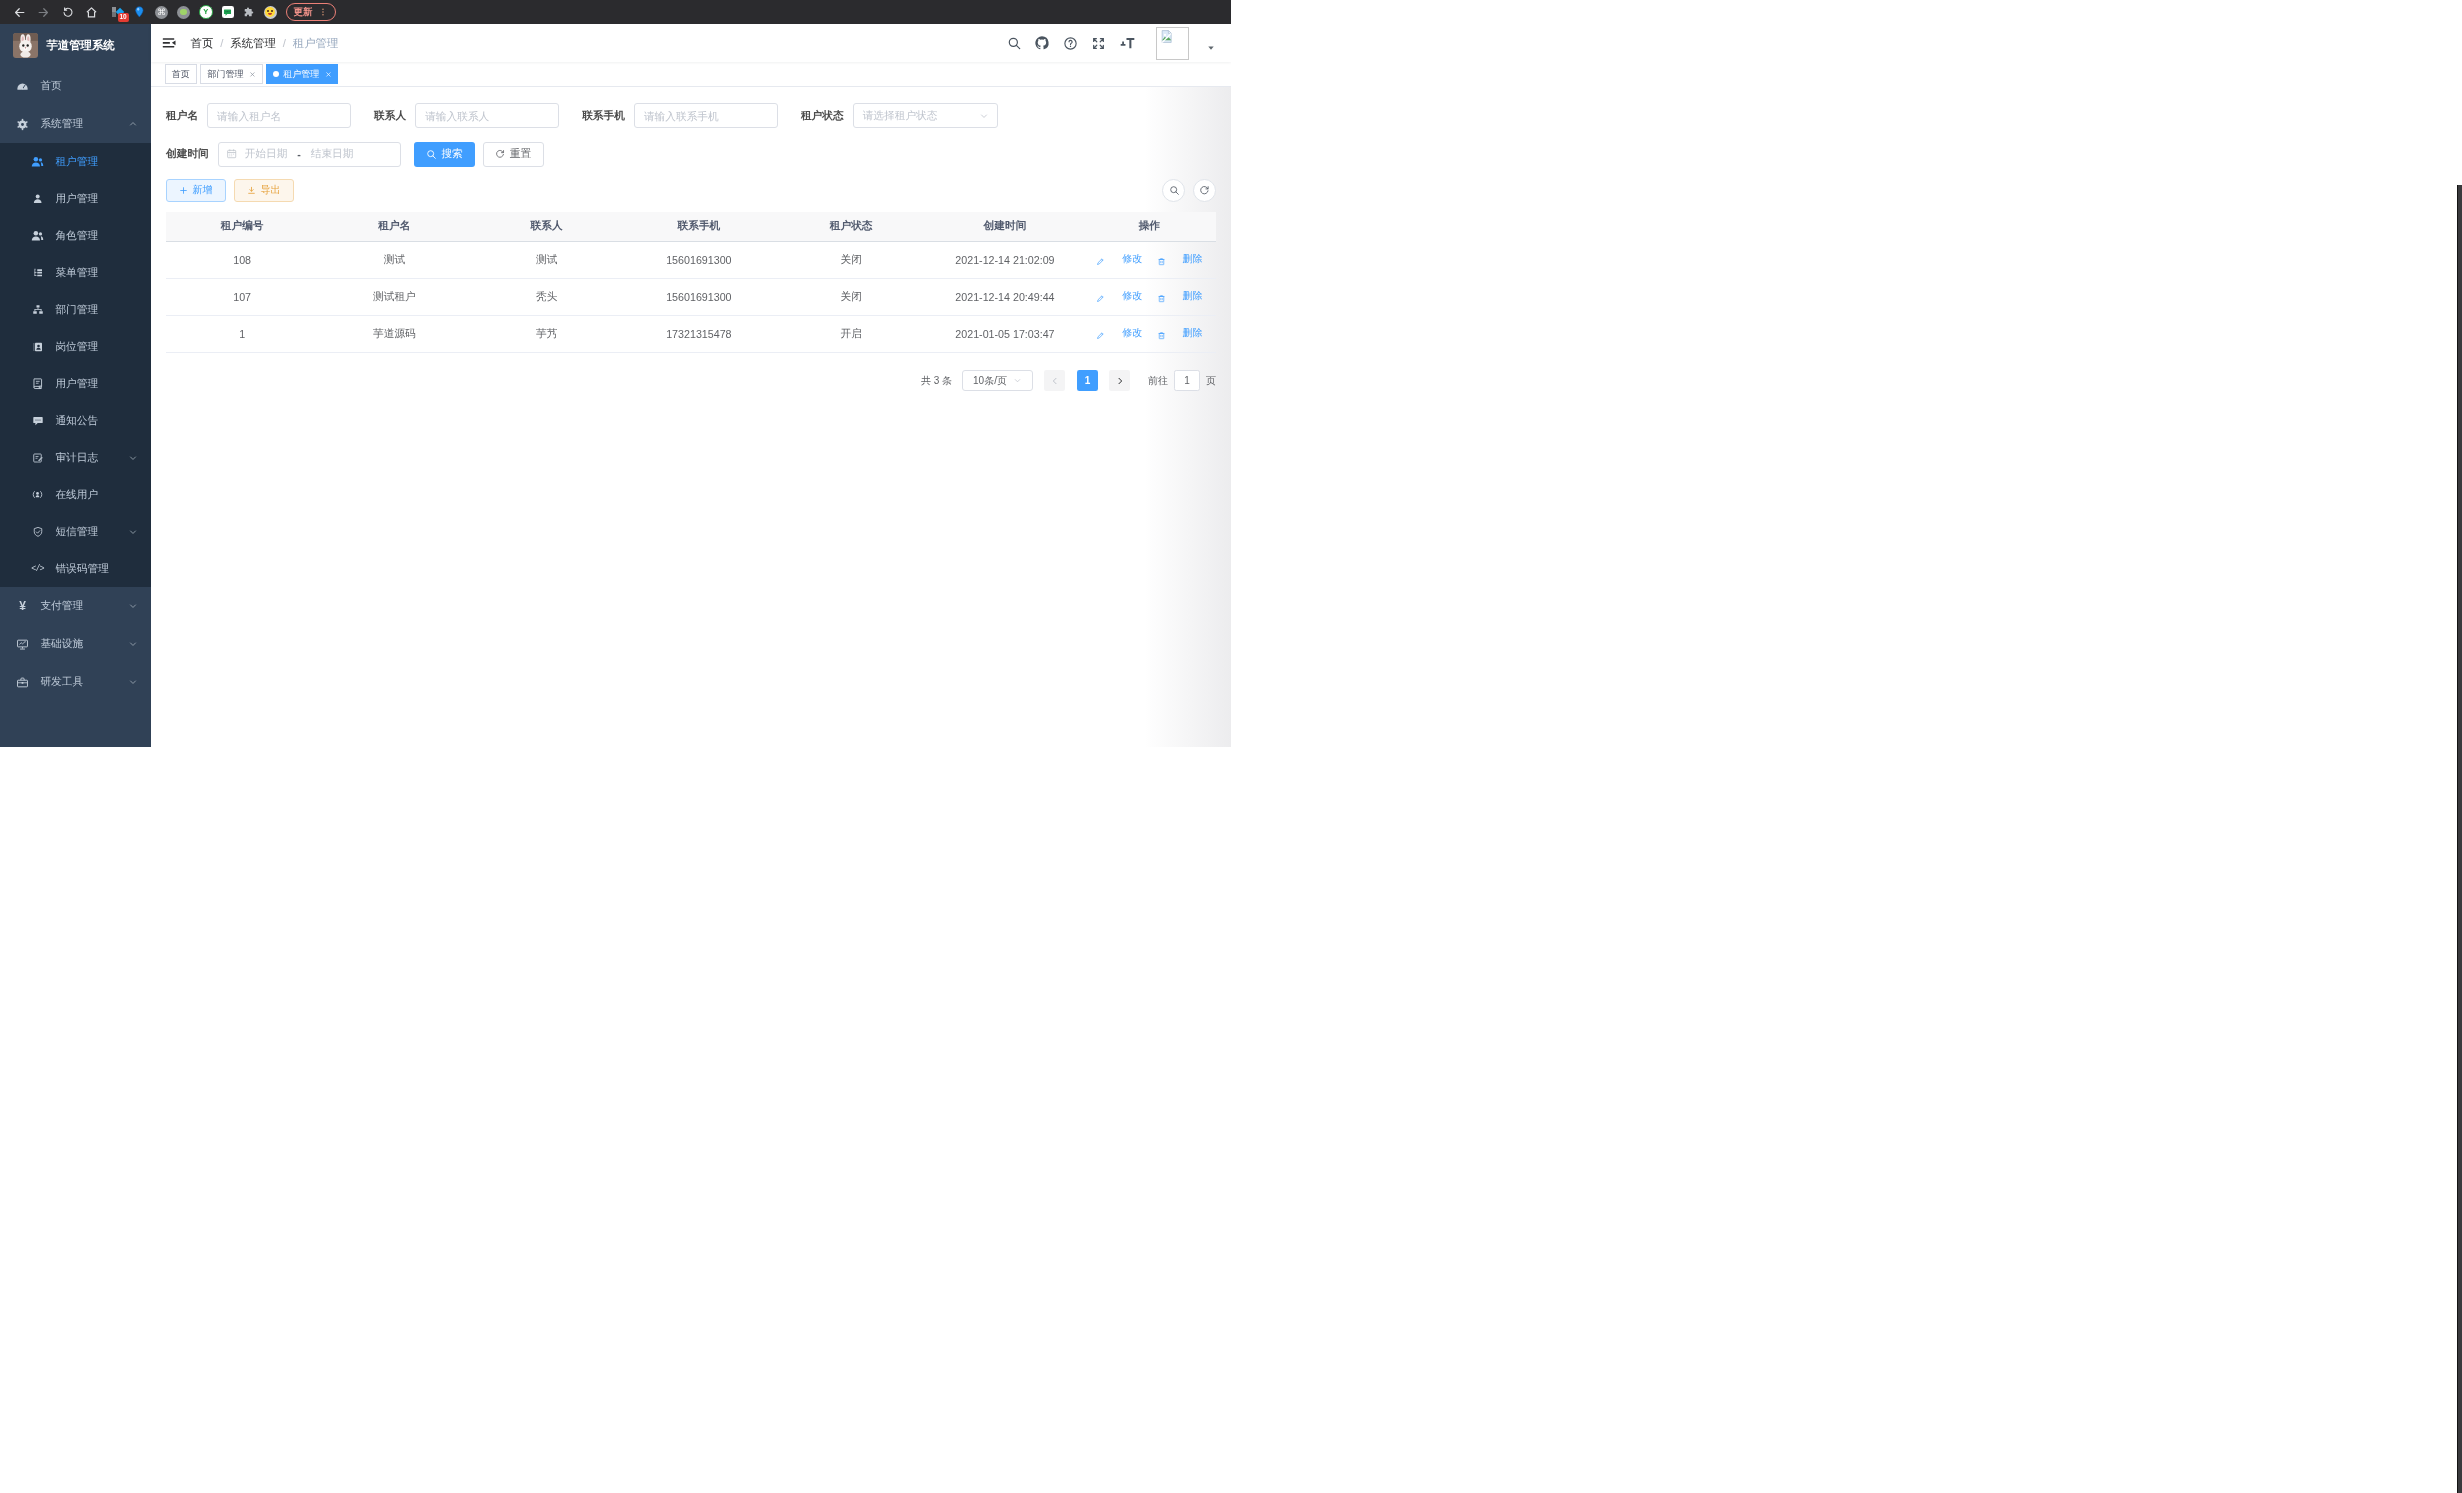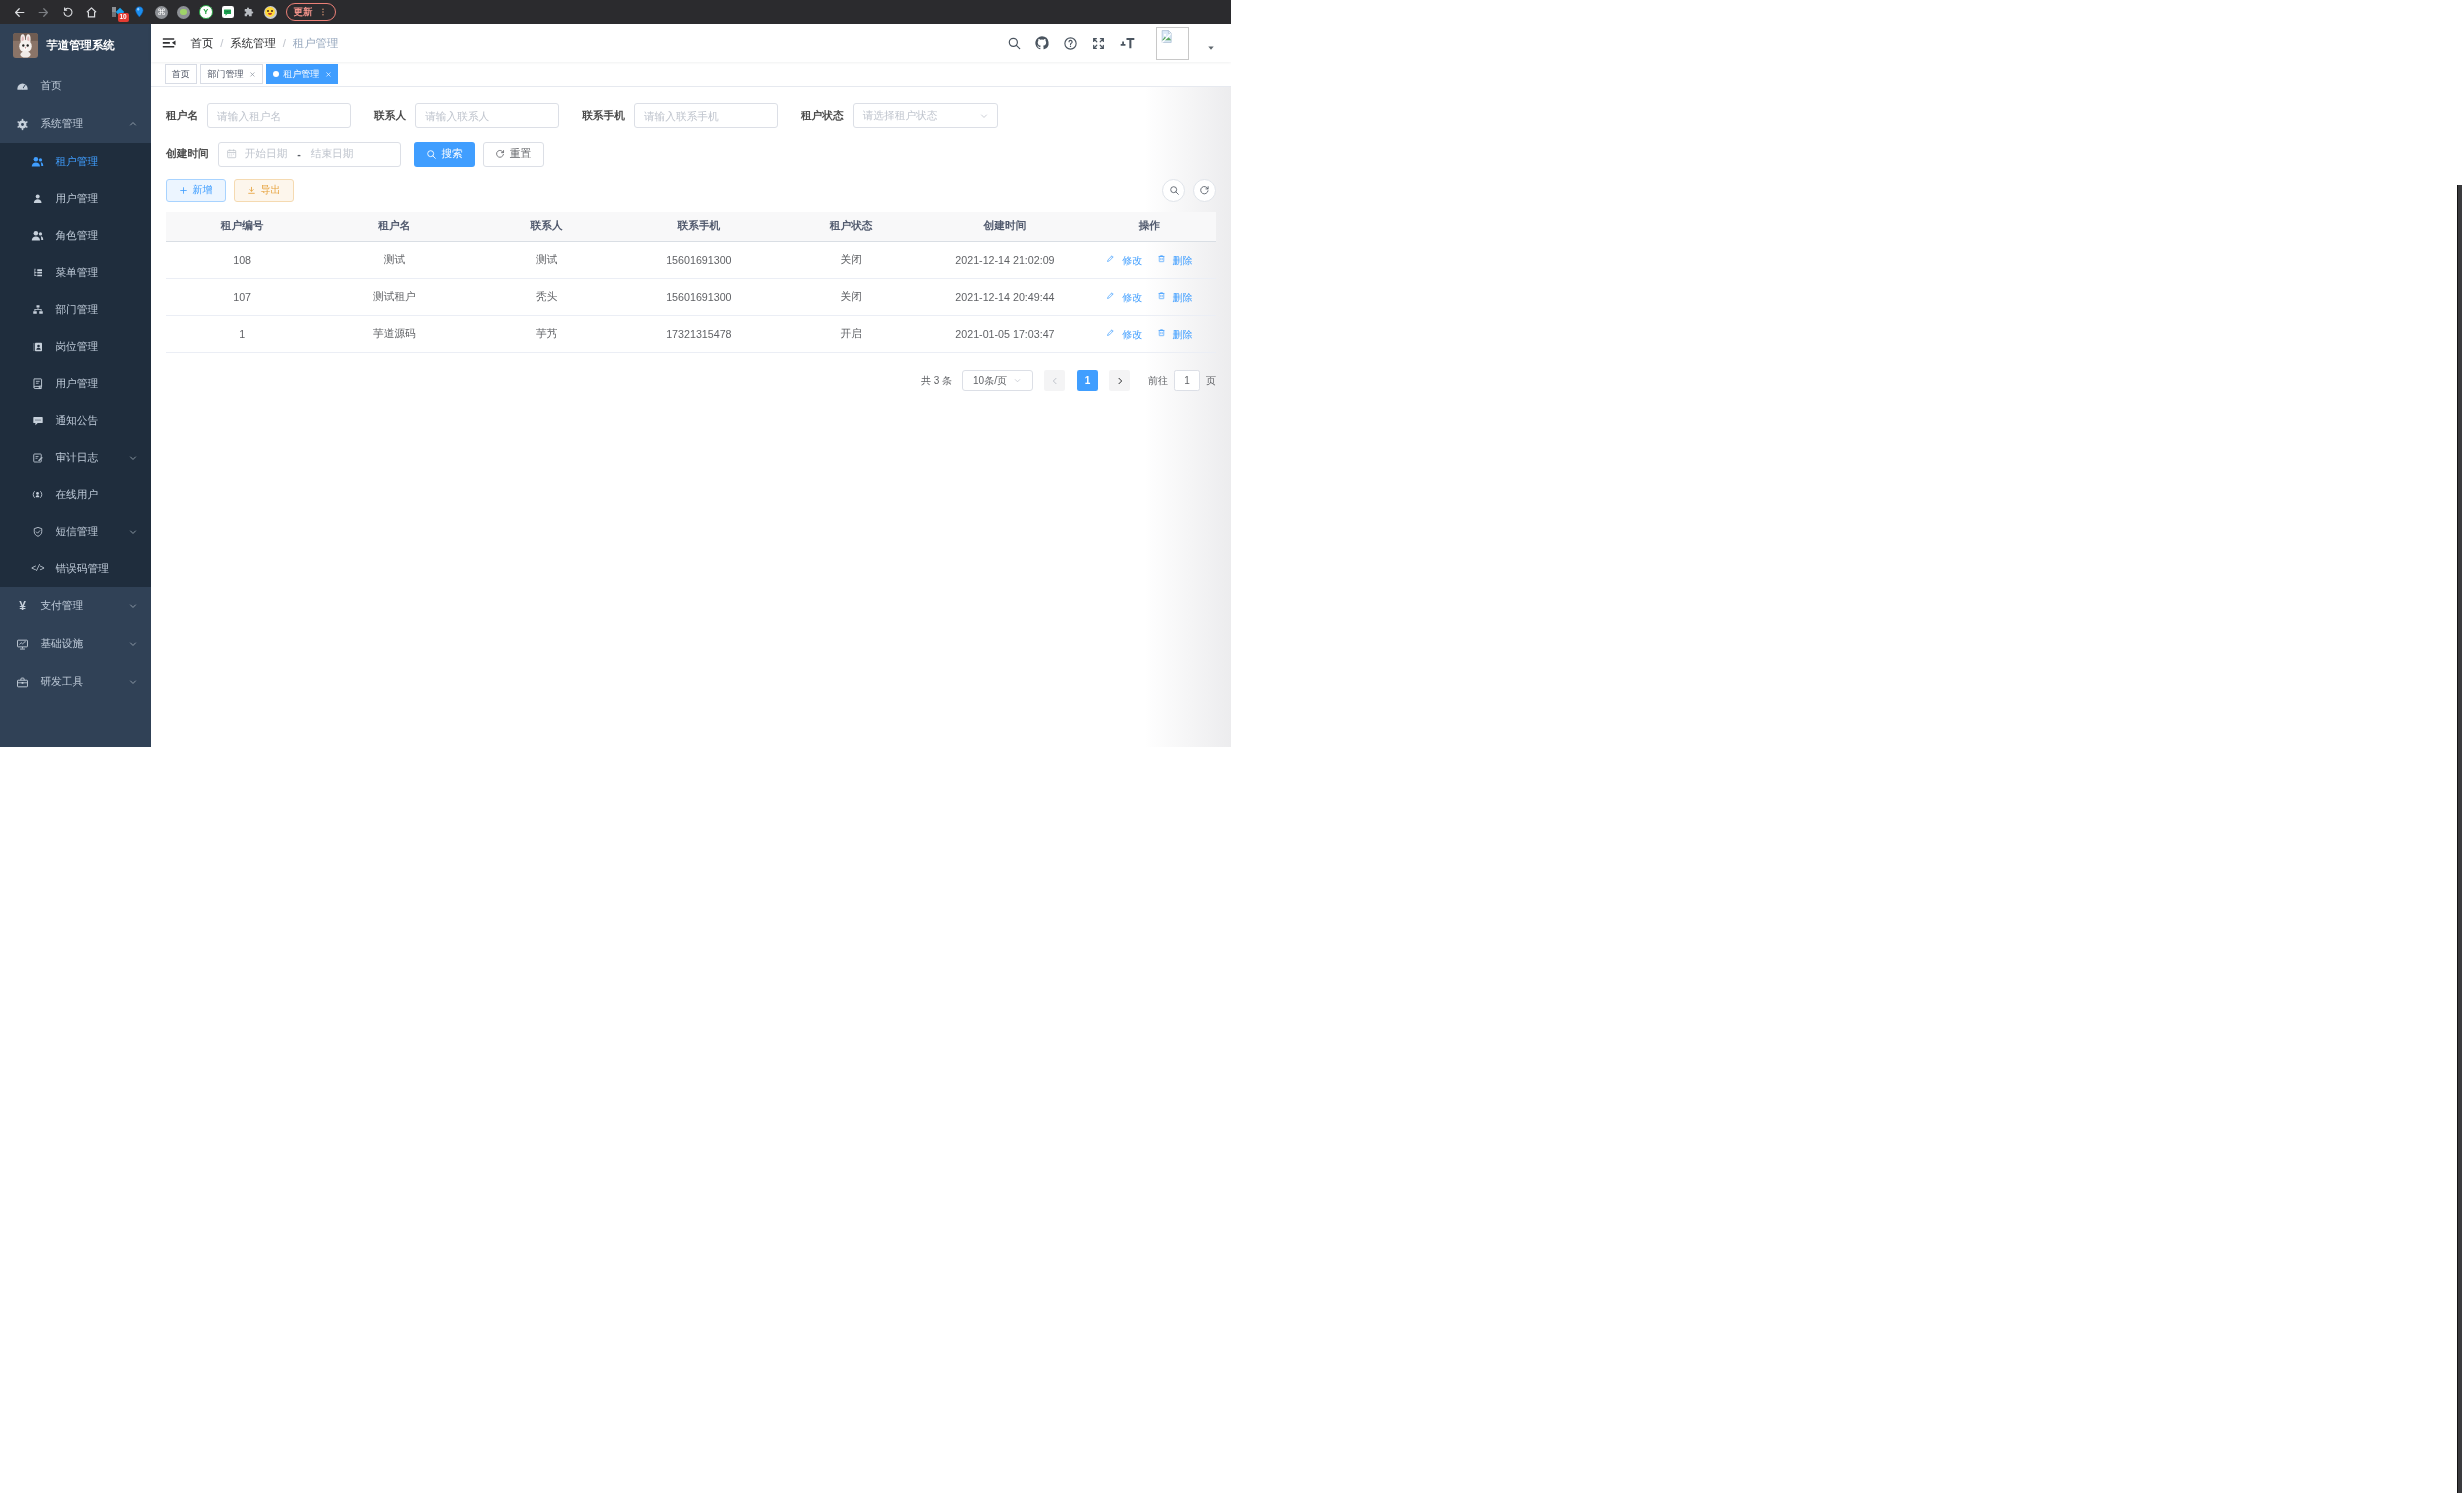--- a/index.html
+++ b/index.html
@@ -89,21 +89,21 @@
 .btn-sm{height:23px;font-size:10px;padding:0 12px;border-radius:3px}
 .btn-plain-primary{background:#ecf5ff;border-color:#a8d3ff;color:#409eff}
 .btn-plain-warning{background:#fdf6ec;border-color:#f5dab1;color:#e6a23c;margin-left:8.4px}
 .toolbar{display:flex;align-items:center;margin-bottom:10px}
 .circle-btns{margin-left:auto;display:flex;gap:7.6px}
 .cbtn{width:23px;height:23px;border-radius:50%;border:0.8px solid #e0e4ea;background:#fff;display:flex;align-items:center;justify-content:center;color:#59606a;cursor:pointer}
 
 table{width:100%;border-collapse:collapse;table-layout:fixed}
 thead th{height:30px;background:#f8f8f9;color:#515a6e;font-size:10.7px;font-weight:700;text-align:center;border-bottom:0.8px solid #d9dee4}
 tbody td{height:37px;text-align:center;font-size:10.7px;color:#606266;border-bottom:0.8px solid #ebeef5;white-space:nowrap;overflow:hidden}
-.oplink{color:#409eff;font-size:10px;display:inline-flex;align-items:flex-start;gap:7px;cursor:pointer}
+.oplink{color:#409eff;font-size:10px;display:inline-flex;align-items:flex-end;gap:17px;cursor:pointer}
 .oplink.second{margin-left:11.4px}
 
 .pagination{display:flex;align-items:center;justify-content:flex-end;margin-top:17px;font-size:10px;color:#606266;gap:6.9px}
 .ptotal{margin-right:3px}
 .psize{width:71px;height:21px;border:0.8px solid #dcdfe6;border-radius:3px;display:flex;align-items:center;justify-content:center;gap:6px;color:#606266;cursor:pointer;background:#fff}
 .psize .sel-caret{color:#c0c4cc}
 .pbtn{width:21px;height:21px;border-radius:2.3px;background:#f4f4f5;display:flex;align-items:center;justify-content:center;color:#303133;cursor:pointer;margin-left:4.6px}
 .pbtn.disabled{color:#c0c4cc}
 .pcur{width:21px;height:21px;border-radius:2.3px;background:#409eff;color:#fff;display:flex;align-items:center;justify-content:center;font-weight:700;margin-left:4.6px}
 .goto{display:flex;align-items:center;gap:6px;margin-left:10.7px}

